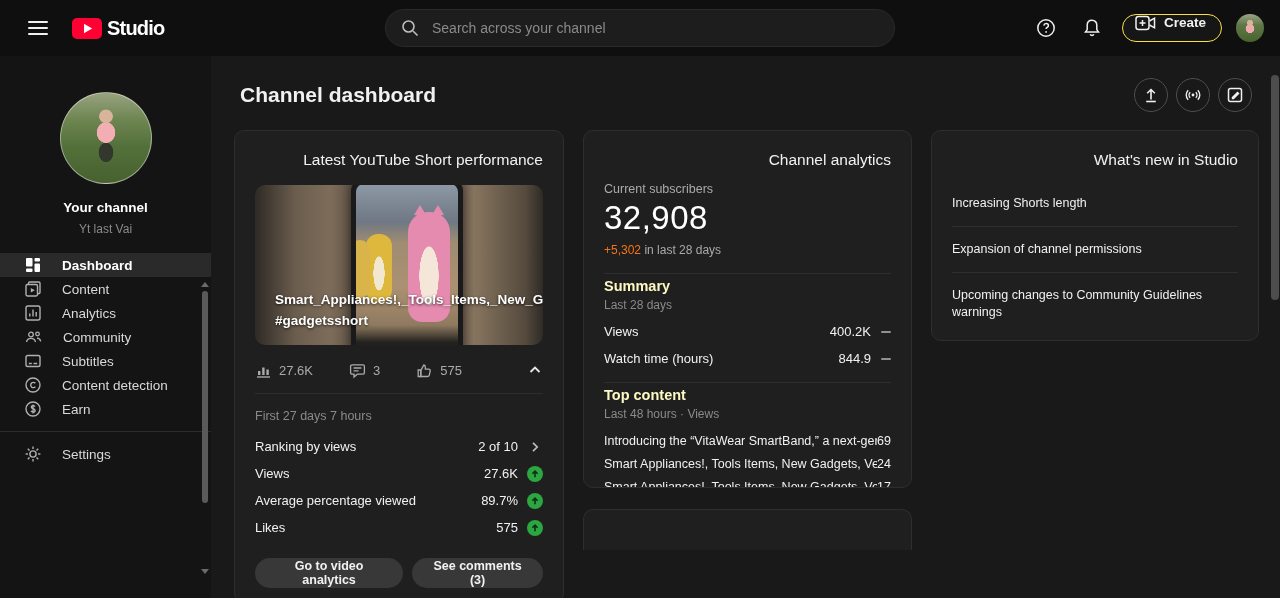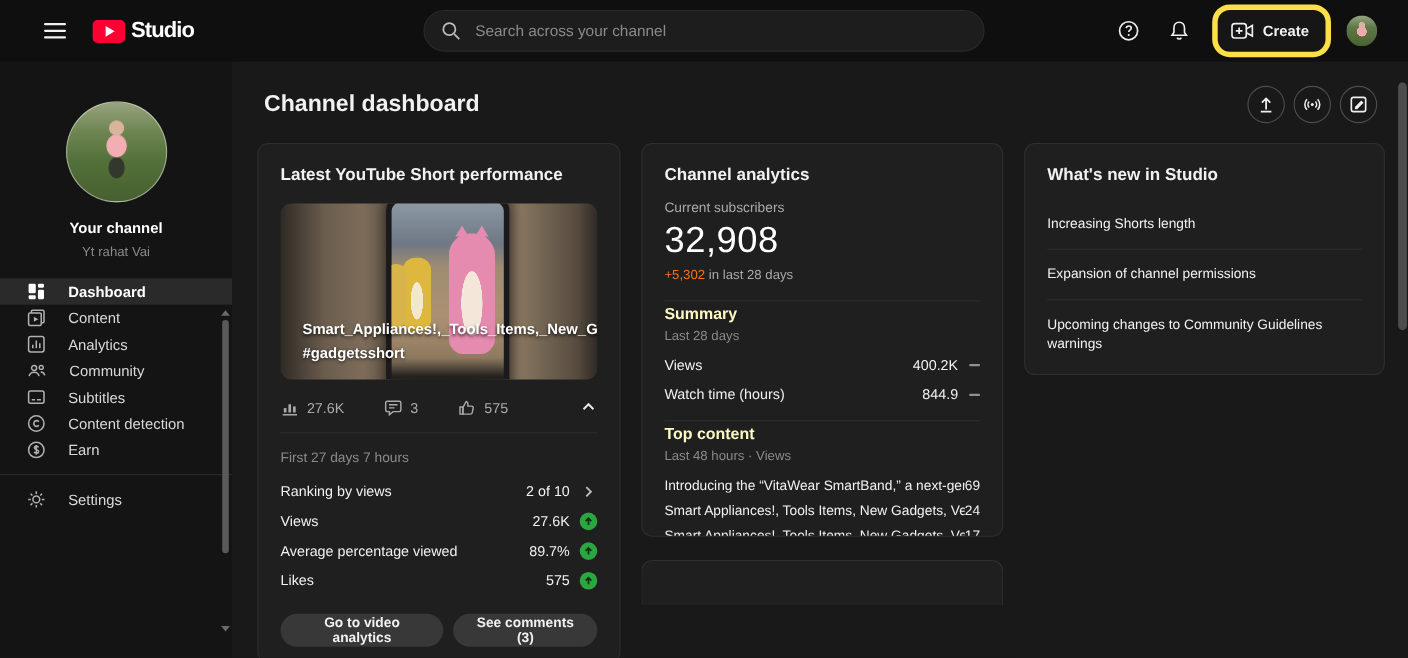--- a/index.html
+++ b/index.html
@@ -2,36 +2,36 @@
 <html><head>
 <meta charset="utf-8">
 <style>
   * { margin:0; padding:0; box-sizing:border-box; }
   html,body { width:1280px; height:598px; overflow:hidden; background:#181818;
     font-family:"Liberation Sans", sans-serif; }
   .app { width:1280px; height:598px; position:relative; color:#f1f1f1; }
 
   
   .topbar { position:absolute; top:0; left:0; right:0; height:56px; background:#0f0f0f;
-    display:flex; align-items:center; padding:0 28px; z-index:30; }
+    display:flex; align-items:center; padding:0 16px; z-index:30; }
   .hamburger { width:40px; height:40px; border:none; background:transparent; cursor:pointer;
     display:flex; flex-direction:column; justify-content:center; gap:4px; align-items:center; margin-left:2px; }
   .hamburger span { display:block; width:20px; height:2px; background:#f1f1f1; border-radius:1px; }
   .brand { display:flex; align-items:center; gap:5px; margin-left:14px; }
   .brand-word { color:#fff; font-size:20px; font-weight:bold; letter-spacing:-0.8px; }
   .search { position:absolute; left:385px; top:9px; width:510px; height:38px; background:#1d1d1d;
     border:1px solid #2a2a2a; border-radius:19px; display:flex; align-items:center; padding:0 14px; gap:12px; }
   .search input { flex:1; background:transparent; border:none; outline:none; color:#f1f1f1; font-size:14px;
     font-family:"Liberation Sans", sans-serif; }
   .search input::placeholder { color:#8a8a8a; }
   .topbar-right { margin-left:auto; display:flex; align-items:center; gap:6px; }
   .icon-btn { width:40px; height:40px; border:none; background:transparent; color:#efefef; cursor:pointer;
     display:flex; align-items:center; justify-content:center; border-radius:50%; }
-  .create-btn { display:flex; align-items:center; gap:8px; height:48px; padding:0 15px 0 12px;
-    background:#161616; border:5px solid #fde047; border-radius:16px; color:#f1f1f1;
+  .create-btn { display:flex; gap:8px; height:28px; padding:0 15px 0 12px;
+    background:#161616; border:1px solid #fde047; border-radius:16px; color:#f1f1f1;
     font-size:13.5px; font-weight:bold; cursor:pointer; margin:0 8px 0 4px;
     font-family:"Liberation Sans", sans-serif; }
   .avatar-sm { width:28px; height:28px; border-radius:50%; cursor:pointer; border:none;
     background:
       radial-gradient(circle at 50% 32%, #d8b49a 0 12%, transparent 13%),
       radial-gradient(ellipse at 50% 52%, #f0a9ad 0 22%, transparent 23%),
       linear-gradient(180deg, #9aa584 0%, #5e7747 40%, #49632f 100%); }
 
   
   .shell { position:absolute; top:56px; left:0; right:0; bottom:0; display:flex; }
@@ -65,21 +65,21 @@
   
   .main { flex:1; background:#191919; position:relative; overflow:hidden; }
   .main-header { display:flex; align-items:center; padding:22px 28px 18px 29px;justify-content:space-between; }
   .page-title { font-size:21px; font-weight:bold; color:#f1f1f1; }
   .header-actions { margin-left:auto; display:flex; gap:8px; }
   .circle-btn { width:34px; height:34px; border-radius:50%; border:1.5px solid #4d4d4d; background:transparent;
     color:#efefef; display:flex; align-items:center; justify-content:center; cursor:pointer; }
 
   .cards { display:flex; align-items:flex-start; gap:19px; padding:0 21px 0 23px; }
   .card { background:#1f1f1f; border:1px solid #2e2e2e; border-radius:10px; padding:20px; overflow:hidden; }
-  .card-title { font-size:15.5px; font-weight:bold; color:#f1f1f1; }
+  .card-title { font-size:15.5px; font-weight:normal; color:#f1f1f1;text-align:right; }
   .divider { height:1px; background:#2e2e2e; }
 
   
   .card1 { width:330px; height:473px; flex:none; }
   .thumb { margin-top:16px; width:288px; height:160px; border-radius:10px; position:relative; overflow:hidden;
     background:linear-gradient(90deg,#2e2a25 0%,#6b5d4e 14%,#7d6c59 26%,#4a4038 42%,#3b342c 58%,#87755f 76%,#544a3d 94%,#2e2a25 100%); }
   .phone { position:absolute; left:96px; top:-6px; width:112px; height:182px; background:#1a1a1c;
     border-radius:12px; box-shadow:0 0 12px rgba(0,0,0,.6); }
   .phone-screen { position:absolute; left:5px; top:5px; right:5px; bottom:5px; border-radius:8px; overflow:hidden;
     background:linear-gradient(180deg,#8d99a6 0%,#6f7884 22%,#9f8c72 34%,#ab9172 60%,#8f7a60 82%,#23221f 92%,#1c1c1c 100%); }
@@ -199,21 +199,21 @@
       <button class="avatar-sm"></button>
     </div>
   </header>
 
   <div class="shell">
 
     <aside class="sidebar">
       <div class="channel-block">
         <div class="avatar-lg"></div>
         <div class="channel-label">Your channel</div>
-        <div class="channel-name">Yt rahat Vai</div>
+        <div class="channel-name">Yt last Vai</div>
       </div>
       <nav class="nav">
         <div class="nav-item active">
           <svg width="18" height="18" viewBox="0 0 18 18" fill="currentColor">
               <rect x="2" y="2" width="6.5" height="8.5" rx="1"></rect>
               <rect x="2" y="12.5" width="6.5" height="3.5" rx="1"></rect>
               <rect x="10.5" y="2" width="5.5" height="3.5" rx="1"></rect>
               <rect x="10.5" y="7.5" width="5.5" height="8.5" rx="1"></rect>
             </svg>
           <span>Dashboard</span>

